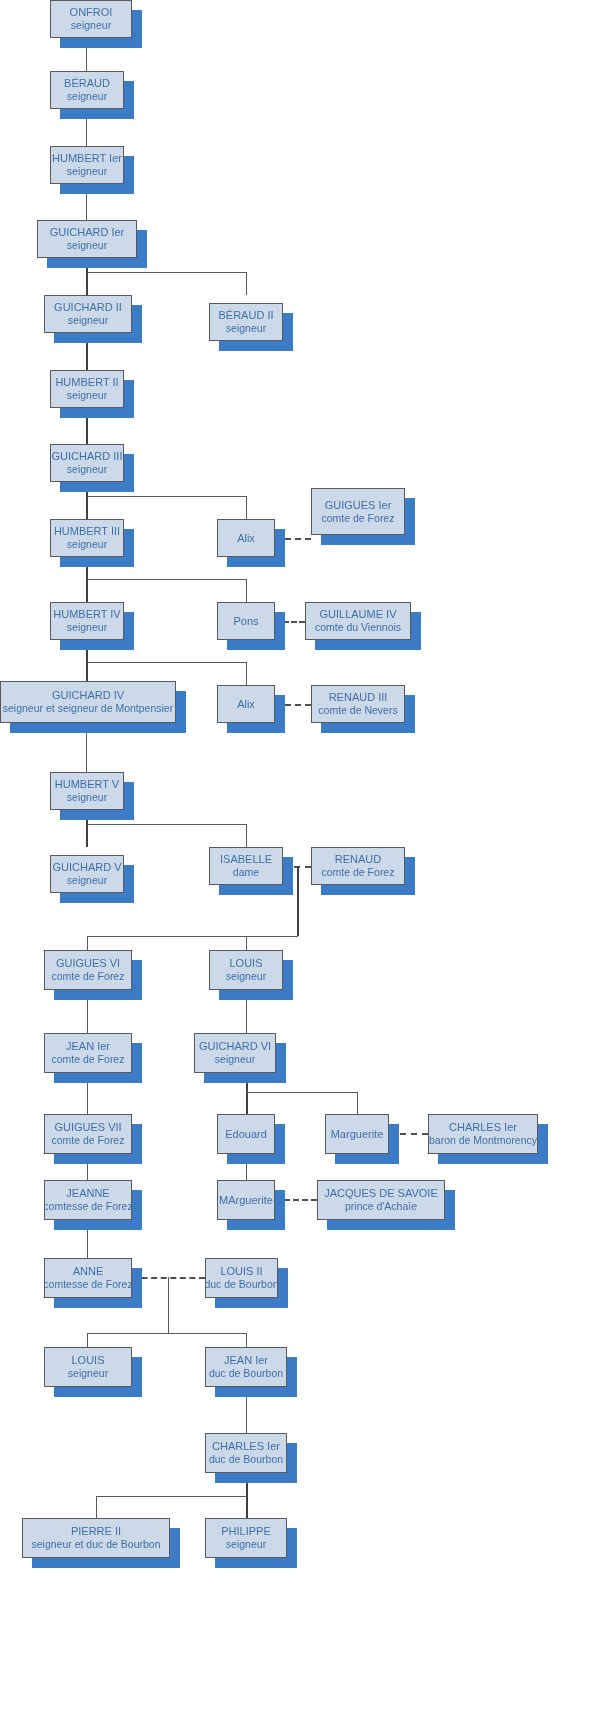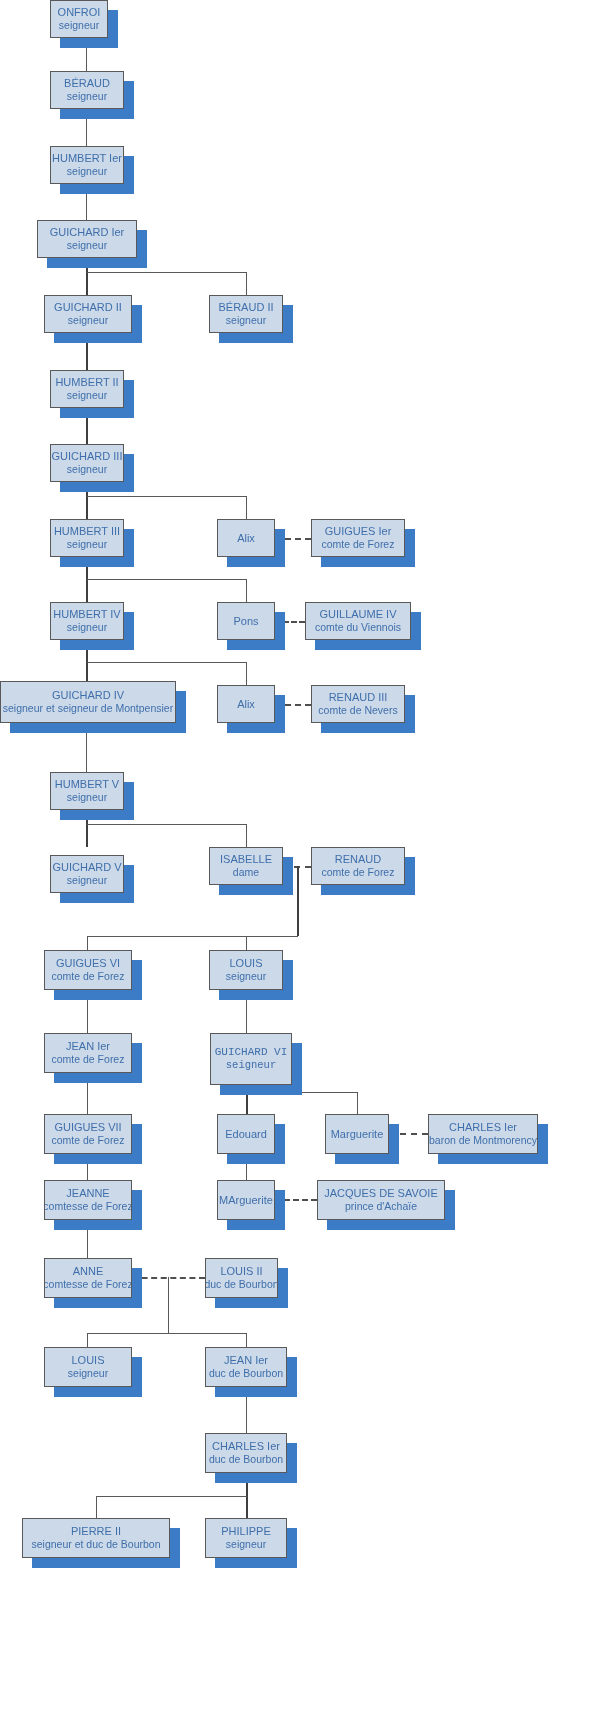--- a/index.html
+++ b/index.html
@@ -116,21 +116,21 @@
   <div class="ln v" style="left:87px;top:1333px;height:14px;"></div>
   <div class="ln v" style="left:246px;top:1333px;height:14px;"></div>
 
   <div class="ln v" style="left:246px;top:1387px;height:46px;"></div>
 
   <div class="ln v thick" style="left:246px;top:1473px;height:45px;"></div>
   <div class="ln h" style="left:96px;top:1496px;width:151px;"></div>
   <div class="ln v" style="left:96px;top:1496px;height:22px;"></div>
 
   <div id="nodes">
-      <div class="node" style="left: 50px; top: 0px; width: 58px; height: 38px;">
+      <div class="node" style="left: 50px; top: 0px; width: 82px; height: 38px;">
         <div class="shadow"></div>
         <div class="card">
           <div class="nm">ONFROI</div>
           <div class="ti">seigneur</div>
         </div>
       </div>
       <div class="node" style="left: 50px; top: 71px; width: 74px; height: 38px;">
         <div class="shadow"></div>
         <div class="card">
           <div class="nm">BÉRAUD</div>
@@ -151,21 +151,21 @@
           <div class="ti">seigneur</div>
         </div>
       </div>
       <div class="node" style="left: 44px; top: 295px; width: 88px; height: 38px;">
         <div class="shadow"></div>
         <div class="card">
           <div class="nm">GUICHARD  II</div>
           <div class="ti">seigneur</div>
         </div>
       </div>
-      <div class="node" style="left: 209px; top: 295px; width: 74px; height: 38px;">
+      <div class="node" style="left: 209px; top: 303px; width: 74px; height: 38px;">
         <div class="shadow"></div>
         <div class="card">
           <div class="nm">BÉRAUD II</div>
           <div class="ti">seigneur</div>
         </div>
       </div>
       <div class="node" style="left: 50px; top: 370px; width: 74px; height: 38px;">
         <div class="shadow"></div>
         <div class="card">
           <div class="nm">HUMBERT II</div>
@@ -185,21 +185,21 @@
           <div class="nm">HUMBERT III</div>
           <div class="ti">seigneur</div>
         </div>
       </div>
       <div class="node" style="left: 217px; top: 519px; width: 58px; height: 38px;">
         <div class="shadow"></div>
         <div class="card">
           <div class="nm">Alix</div>
         </div>
       </div>
-      <div class="node" style="left: 311px; top: 519px; width: 94px; height: 38px;">
+      <div class="node" style="left: 311px; top: 488px; width: 94px; height: 47px;">
         <div class="shadow"></div>
         <div class="card">
           <div class="nm">GUIGUES Ier</div>
           <div class="ti">comte de Forez</div>
         </div>
       </div>
       <div class="node" style="left: 50px; top: 602px; width: 74px; height: 38px;">
         <div class="shadow"></div>
         <div class="card">
           <div class="nm">HUMBERT IV</div>
@@ -281,21 +281,21 @@
           <div class="ti">seigneur</div>
         </div>
       </div>
       <div class="node" style="left: 44px; top: 1033px; width: 88px; height: 40px;">
         <div class="shadow"></div>
         <div class="card">
           <div class="nm">JEAN Ier</div>
           <div class="ti">comte de Forez</div>
         </div>
       </div>
-      <div class="node" style="left: 210px; top: 1033px; width: 82px; height: 52px; font-family: Liberation Mono, monospace;">
+      <div class="node" style="left: 194px; top: 1033px; width: 82px; height: 40px;">
         <div class="shadow"></div>
         <div class="card">
           <div class="nm">GUICHARD VI</div>
           <div class="ti">seigneur</div>
         </div>
       </div>
       <div class="node" style="left: 44px; top: 1114px; width: 88px; height: 40px;">
         <div class="shadow"></div>
         <div class="card">
           <div class="nm">GUIGUES VII</div>

